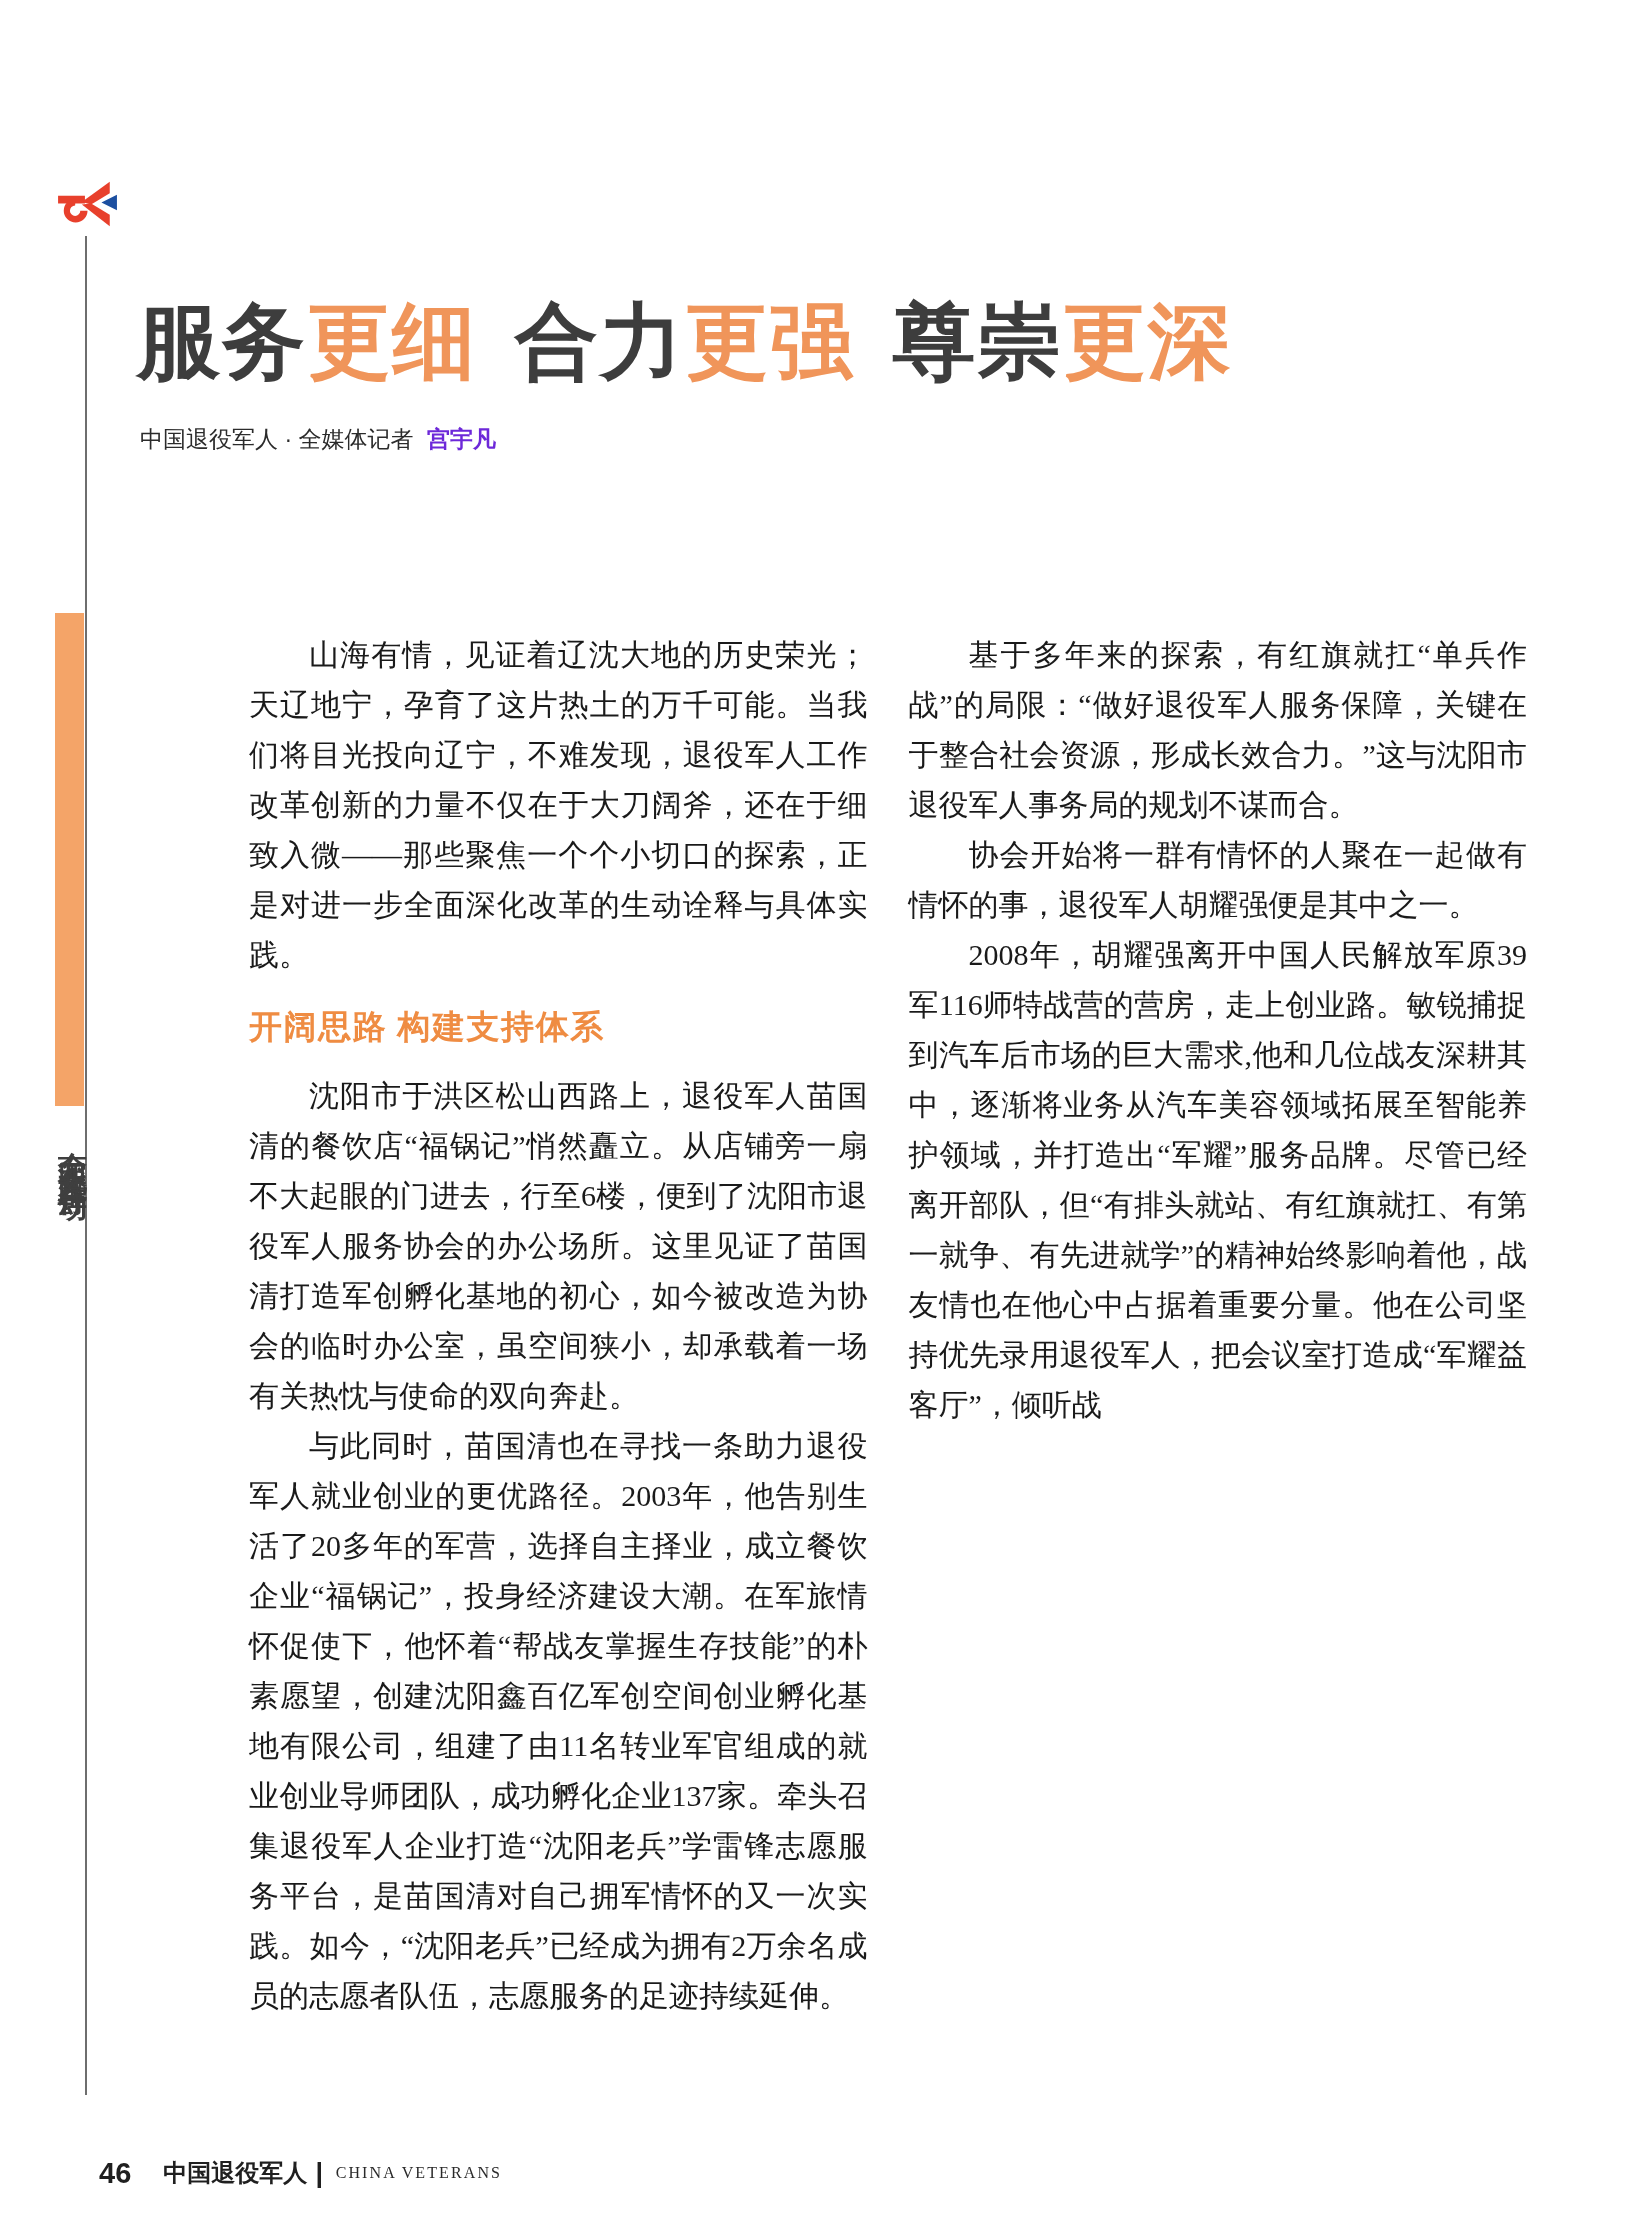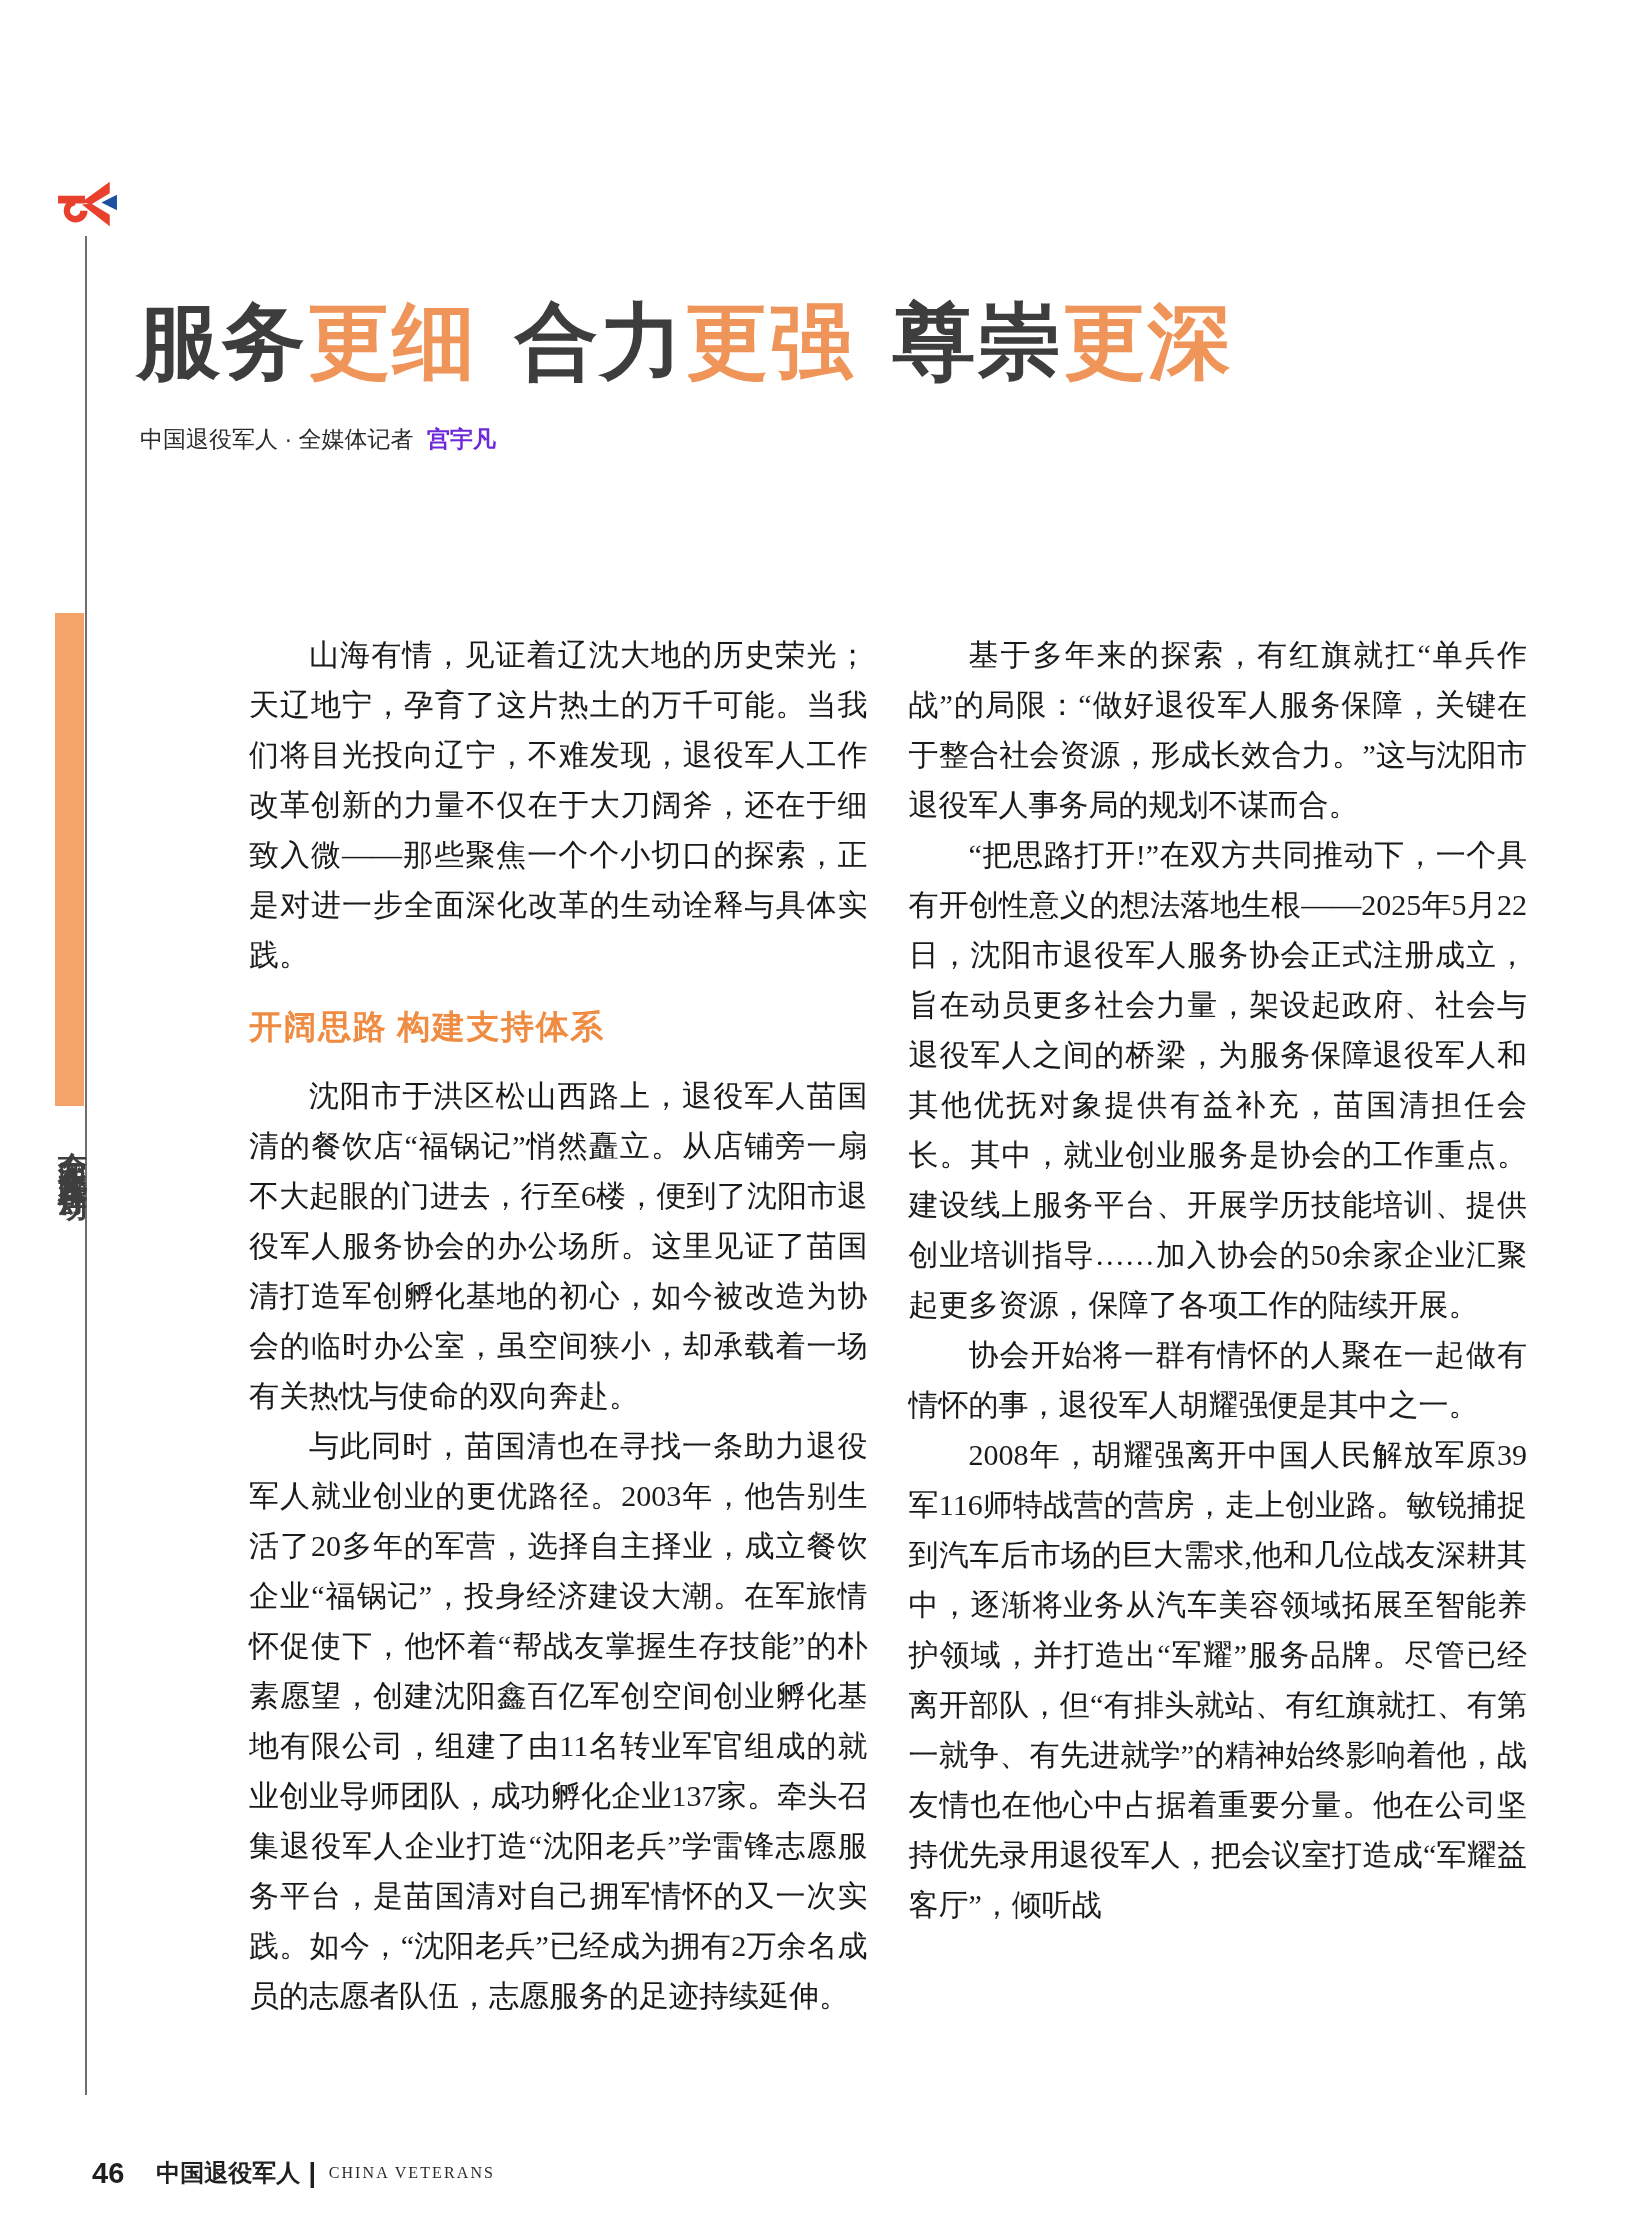--- a/index.html
+++ b/index.html
@@ -48,21 +48,21 @@
     font-size:30px; line-height:50px; text-align:justify; color:var(--body);
   }
   .article p.body-para{margin:0; text-indent:2em;}
   .article h3.section-heading{
     margin:22px 0 18.7px; text-align:left; text-indent:0;
     font-size:33px; line-height:50px; font-weight:700;
     color:var(--heading); letter-spacing:1.6px;
   }
   
   .footer{
-    position:absolute; left:92px; top:2152px; height:42px;
+    position:absolute; left:99px; top:2152px; height:42px;
     display:flex; align-items:center; white-space:nowrap;text-align:right;
   }
   .footer .pg{font-family:"Liberation Sans", sans-serif; font-weight:700; font-size:29px; color:#1F1F1F;}
   .footer .mag-cn{font-family:"Liberation Sans", sans-serif; font-weight:700; font-size:24px; color:#1F1F1F; margin-left:32px;}
   .footer .divider{font-family:"Liberation Sans", sans-serif; font-weight:700; font-size:27px; color:#1F1F1F; margin:0 12.5px 0 8.3px;}
   .footer .mag-en{font-family:"Liberation Serif", serif; font-size:16px; letter-spacing:2.1px; color:#2A2A2A;}
 </style>
 </head>
 <body>
 
@@ -90,21 +90,20 @@
 
   <div class="side-bar"></div>
   <div class="side-label">全面深化改革在行动</div>
 
   <div class="article">
       <p class="body-para">山海有情，见证着辽沈大地的历史荣光；天辽地宁，孕育了这片热土的万千可能。当我们将目光投向辽宁，不难发现，退役军人工作改革创新的力量不仅在于大刀阔斧，还在于细致入微——那些聚焦一个个小切口的探索，正是对进一步全面深化改革的生动诠释与具体实践。</p>
       <h3 class="section-heading">开阔思路 构建支持体系</h3>
       <p class="body-para">沈阳市于洪区松山西路上，退役军人苗国清的餐饮店“福锅记”悄然矗立。从店铺旁一扇不大起眼的门进去，行至6楼，便到了沈阳市退役军人服务协会的办公场所。这里见证了苗国清打造军创孵化基地的初心，如今被改造为协会的临时办公室，虽空间狭小，却承载着一场有关热忱与使命的双向奔赴。</p>
       <p class="body-para">与此同时，苗国清也在寻找一条助力退役军人就业创业的更优路径。2003年，他告别生活了20多年的军营，选择自主择业，成立餐饮企业“福锅记”，投身经济建设大潮。在军旅情怀促使下，他怀着“帮战友掌握生存技能”的朴素愿望，创建沈阳鑫百亿军创空间创业孵化基地有限公司，组建了由11名转业军官组成的就业创业导师团队，成功孵化企业137家。牵头召集退役军人企业打造“沈阳老兵”学雷锋志愿服务平台，是苗国清对自己拥军情怀的又一次实践。如今，“沈阳老兵”已经成为拥有2万余名成员的志愿者队伍，志愿服务的足迹持续延伸。</p>
       <p class="body-para">基于多年来的探索，有红旗就扛“单兵作战”的局限：“做好退役军人服务保障，关键在于整合社会资源，形成长效合力。”这与沈阳市退役军人事务局的规划不谋而合。</p>
-      <p class="body-para">“把思路打开!”在双方共同推动下，一个具有开创性意义的想法落地生根——2025年5月22日，沈阳市退役军人服务协会正式注册成立，旨在动员更多社会力量，架设起政府、社会与退役军人之间的桥梁，为服务保障退役军人和其他优抚对象提供有益补充，苗国清担任会长。其中，就业创业服务是协会的工作重点。建设线上服务平台、开展学历技能培训、提供创业培训指导……加入协会的50余家企业汇聚起更多资源，保障了各项工作的陆续开展。</p>
       <p class="body-para">协会开始将一群有情怀的人聚在一起做有情怀的事，退役军人胡耀强便是其中之一。</p>
       <p class="body-para">2008年，胡耀强离开中国人民解放军原39军116师特战营的营房，走上创业路。敏锐捕捉到汽车后市场的巨大需求,他和几位战友深耕其中，逐渐将业务从汽车美容领域拓展至智能养护领域，并打造出“军耀”服务品牌。尽管已经离开部队，但“有排头就站、有红旗就扛、有第一就争、有先进就学”的精神始终影响着他，战友情也在他心中占据着重要分量。他在公司坚持优先录用退役军人，把会议室打造成“军耀益客厅”，倾听战</p>
     </div>
 
   <div class="footer">
     <span class="pg">46</span>
     <span class="mag-cn">中国退役军人</span>
     <span class="divider">|</span>
     <span class="mag-en">CHINA VETERANS</span>
   </div>

